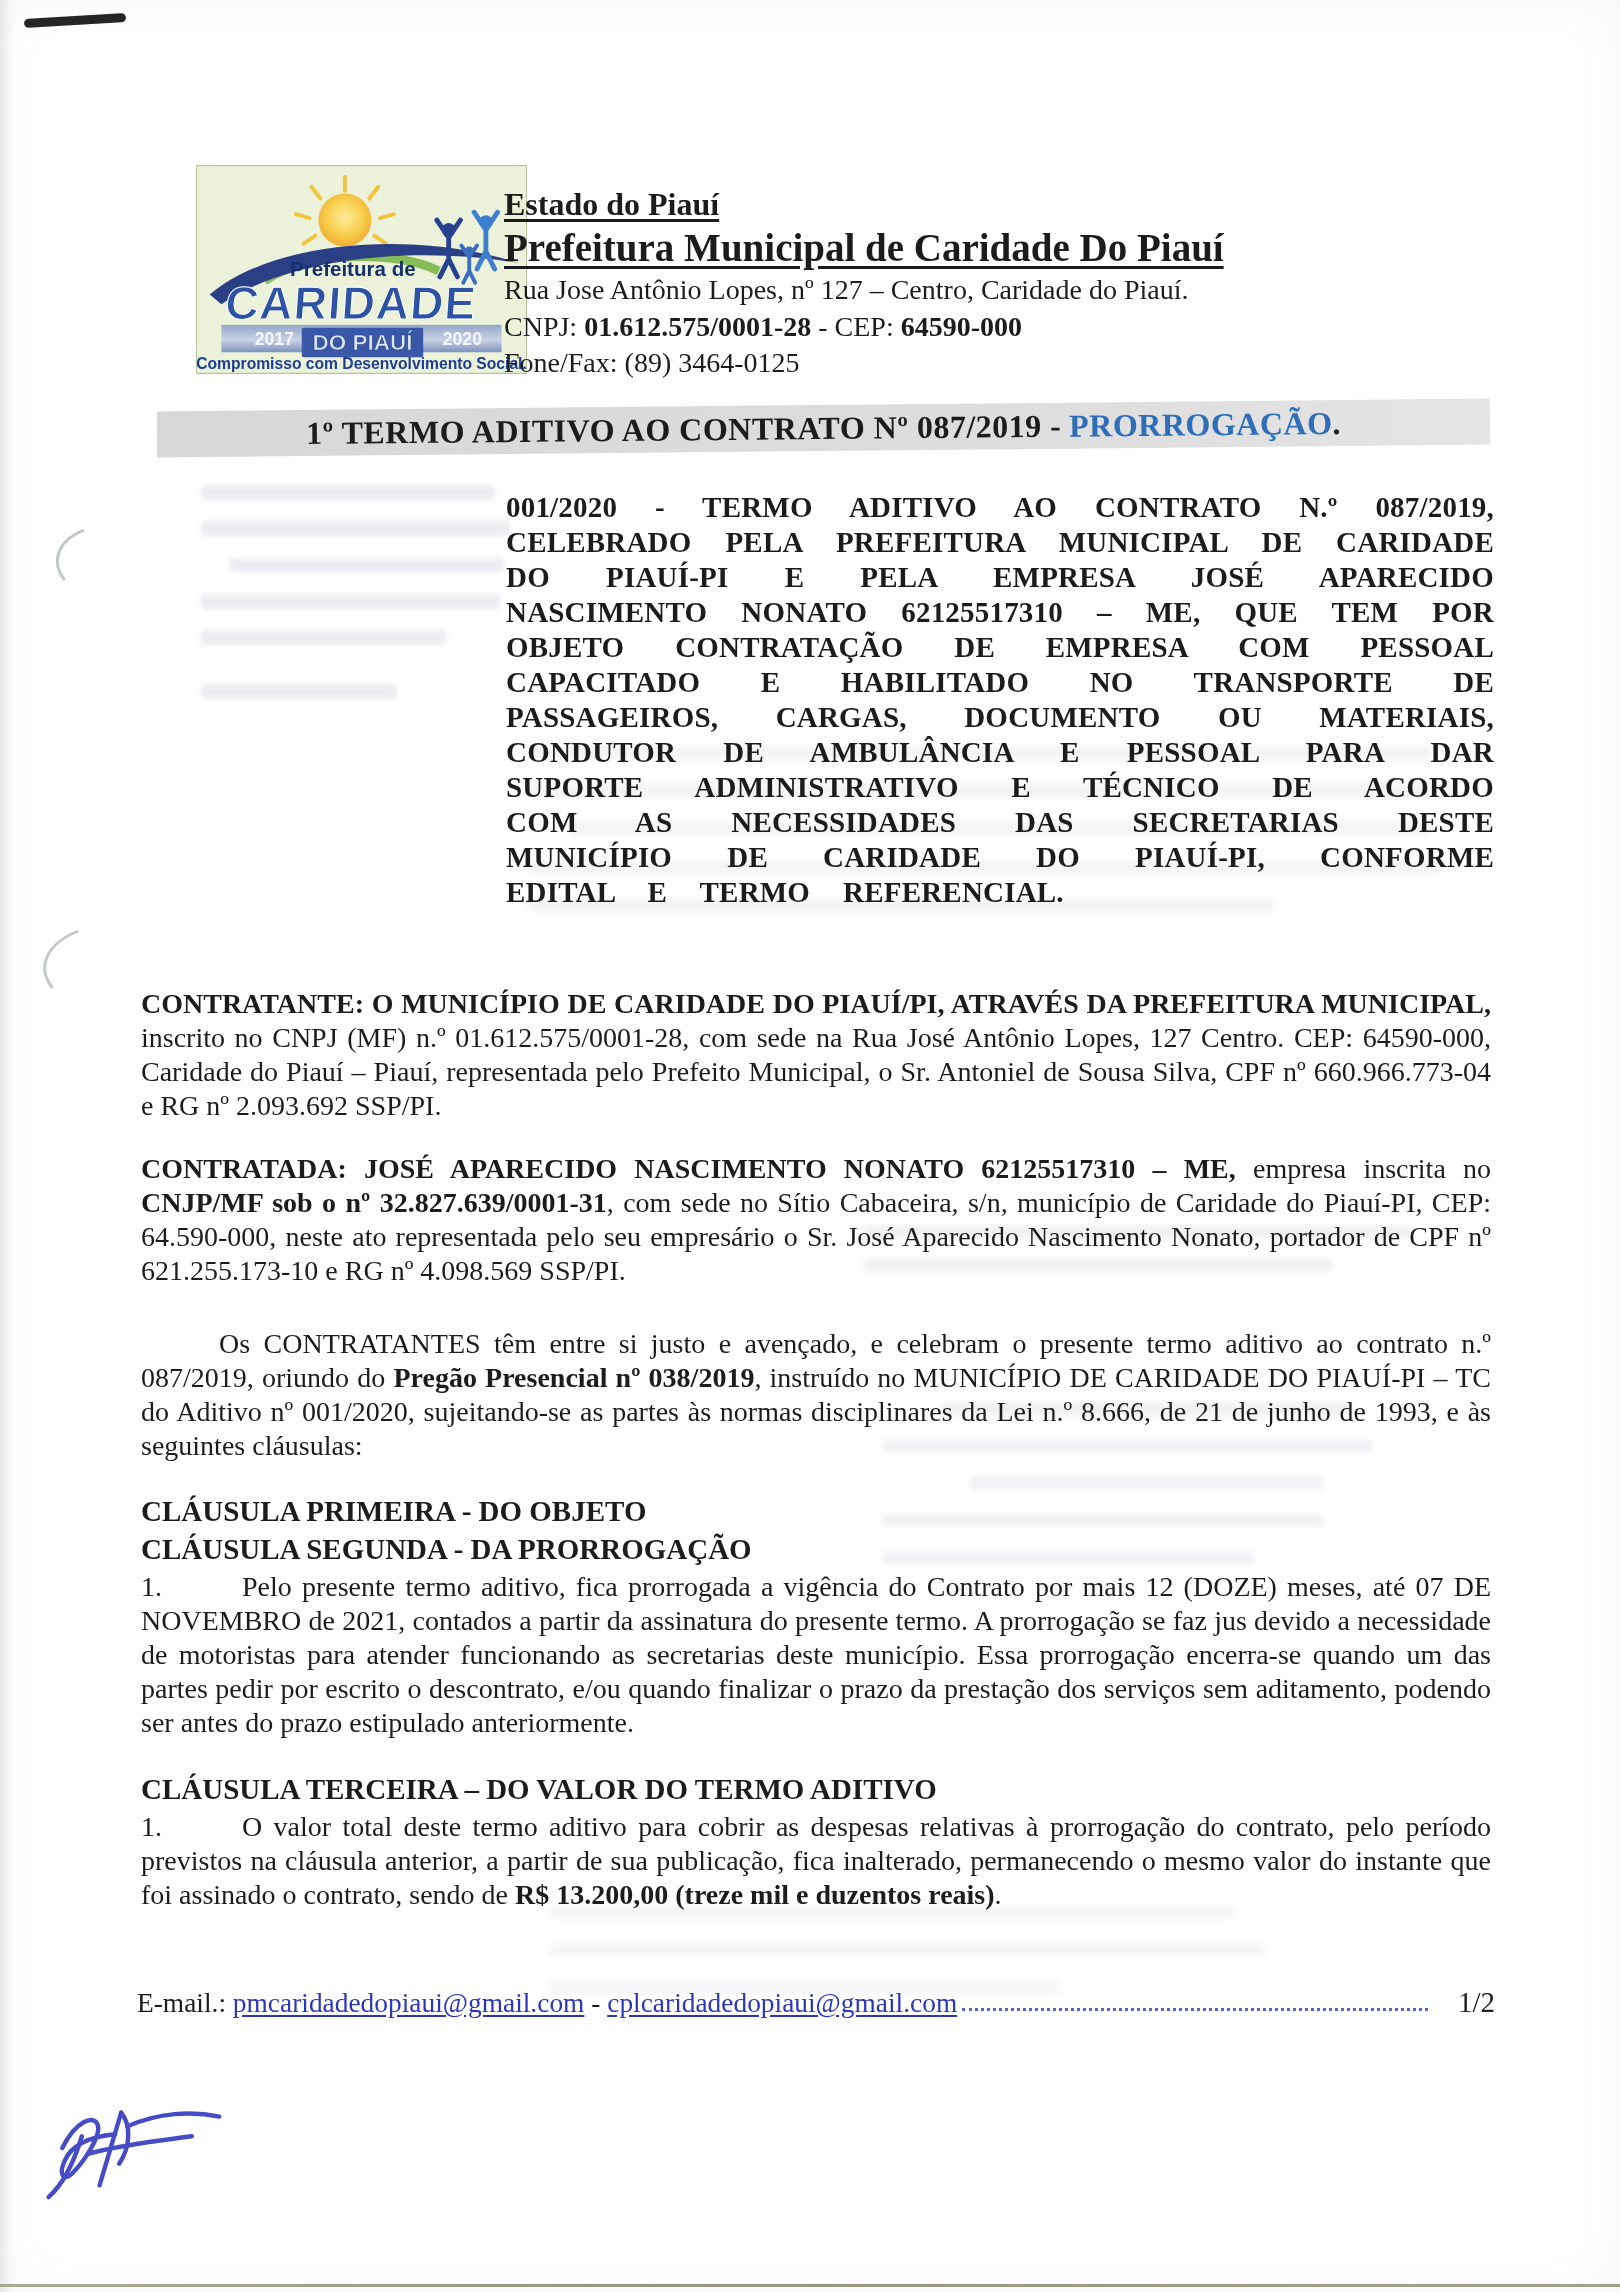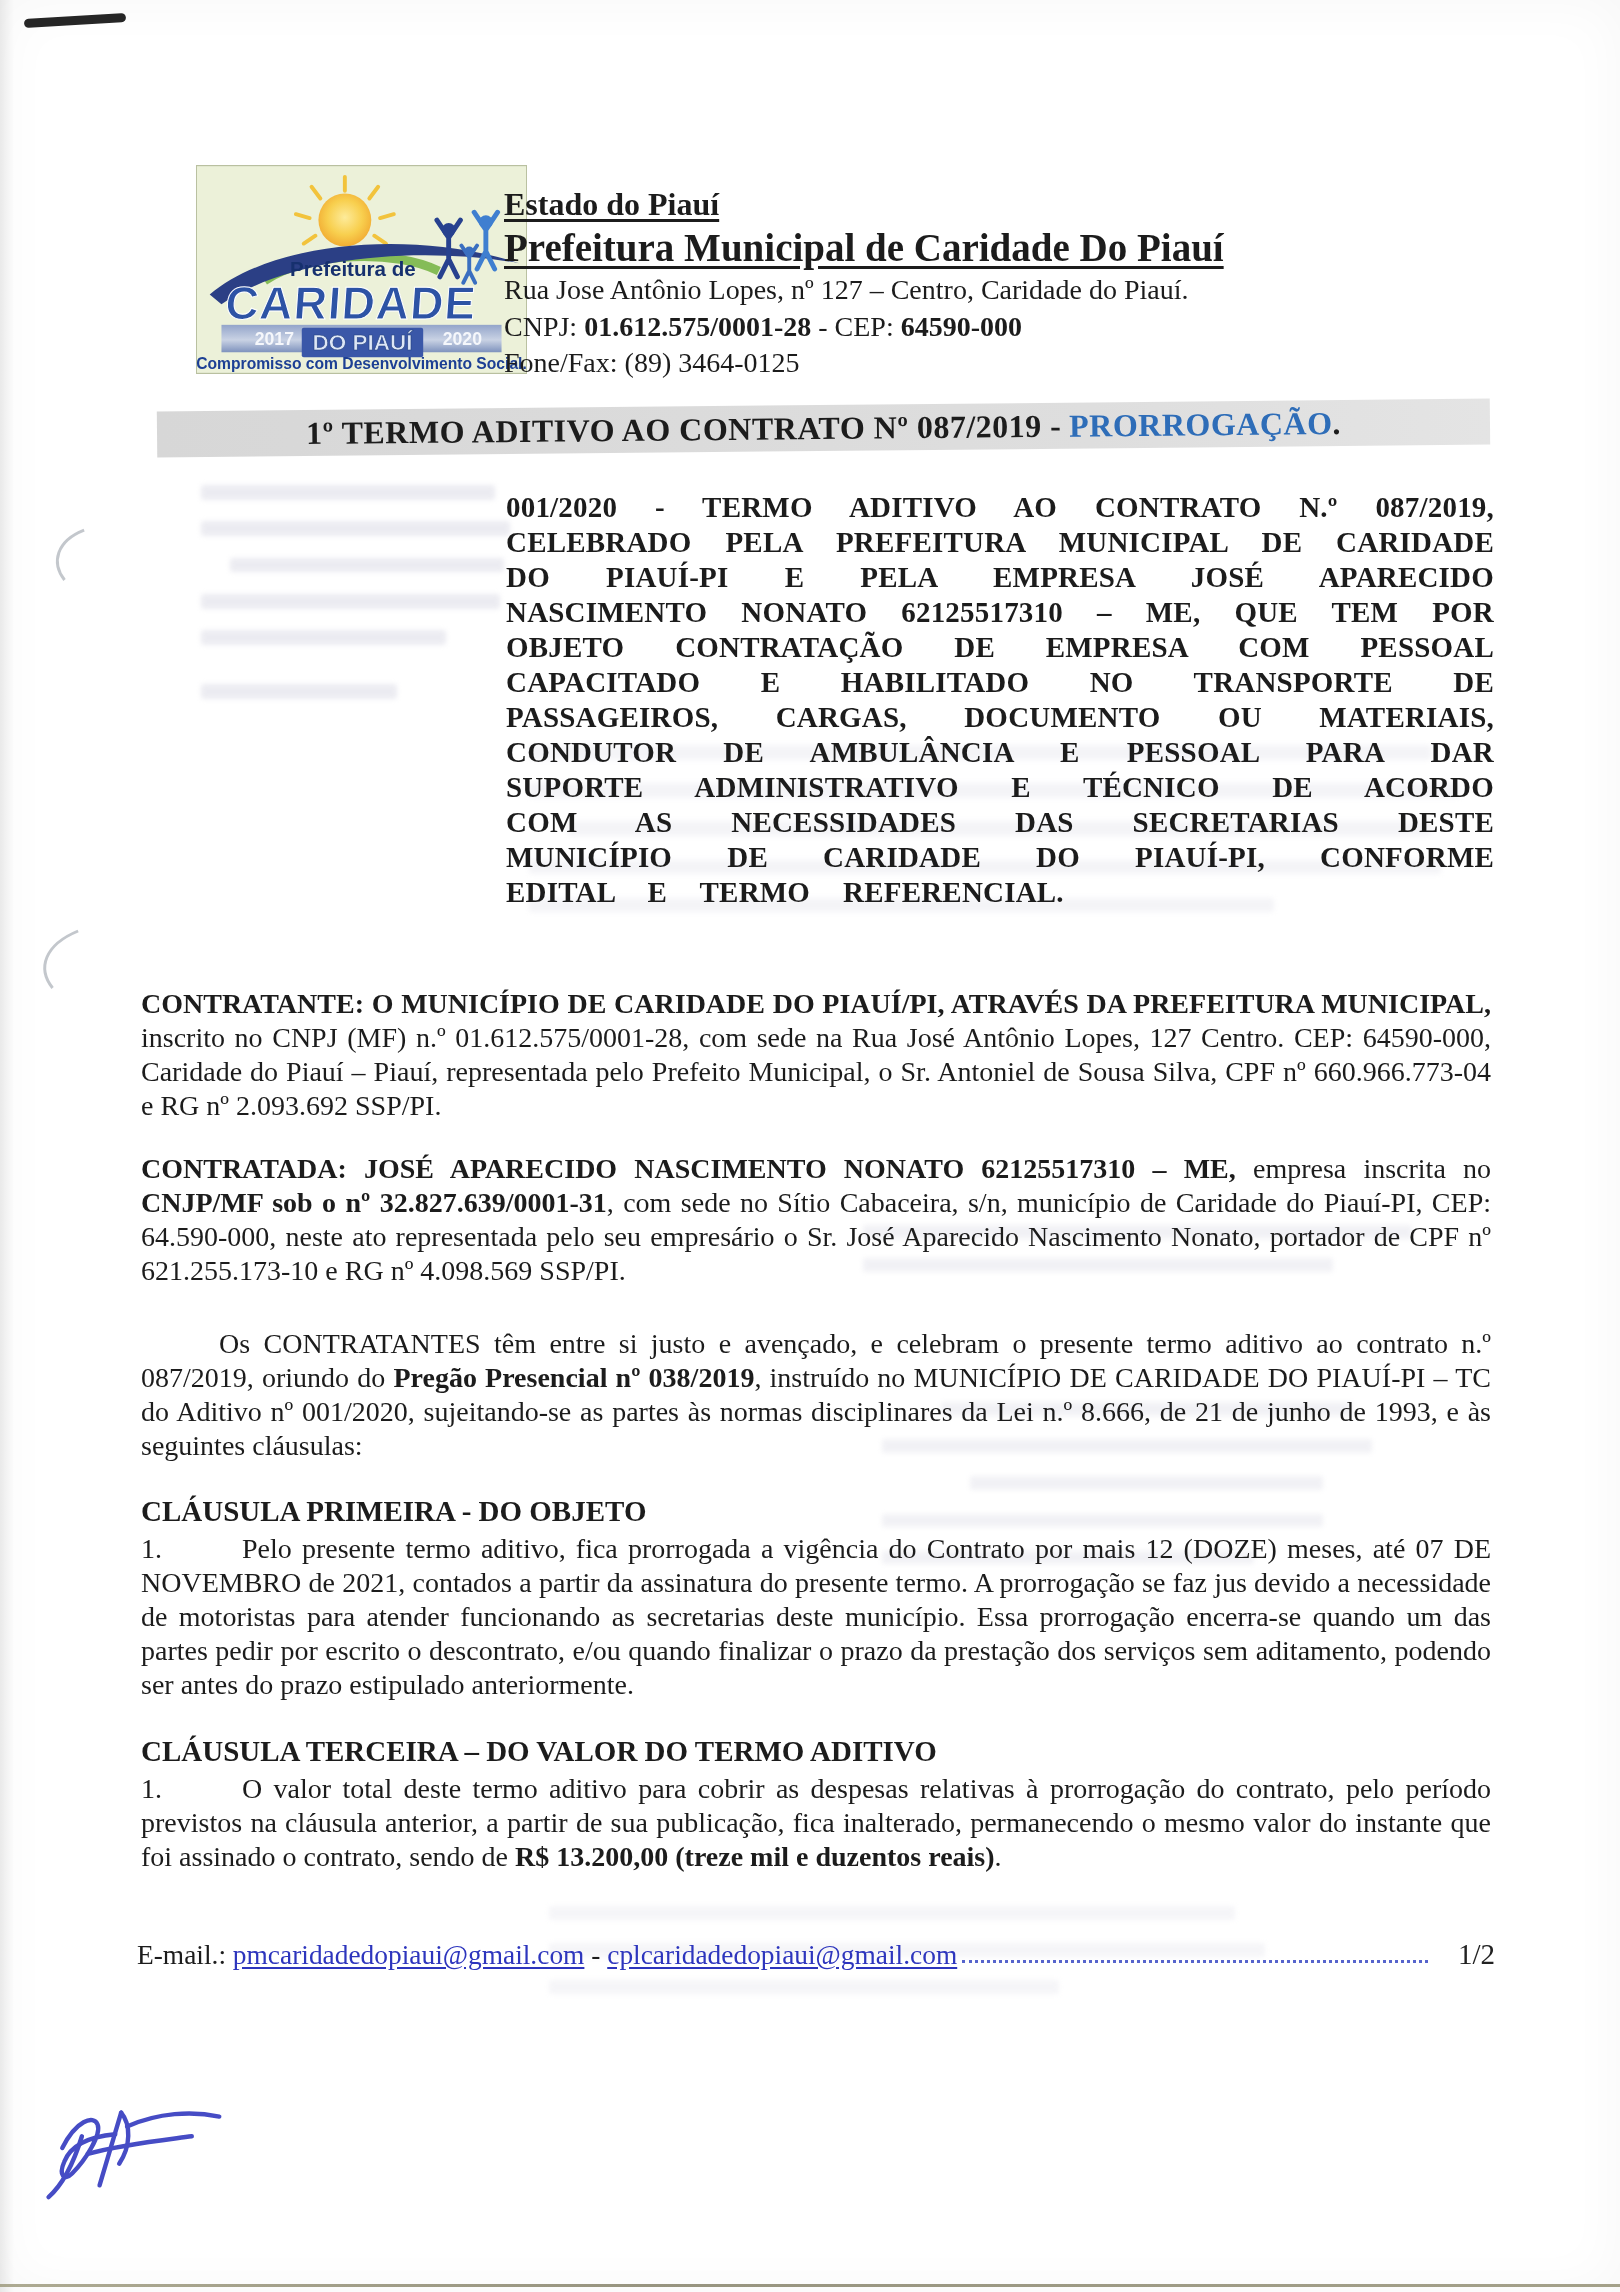--- a/index.html
+++ b/index.html
@@ -47,21 +47,21 @@
     font-size:28px;line-height:34px;text-align:justify;}
   .flow p{margin:4px;}
   .p-contratante{margin-bottom:29px !important;}
   .p-contratada{margin-bottom:39px !important;}
   .p-agreement{margin-bottom:31px !important;text-indent:78px;}
   .clause-head{font-weight:bold;font-size:29px;}
   .clause-body{margin-bottom:32px !important;}
   .num{display:inline-block;width:101px;}
 
   
-  .footer{position:absolute;left:137px;top:1938px;width:1358px;z-index:2;
+  .footer{position:absolute;left:137px;top:1986px;width:1358px;z-index:2;
     display:flex;align-items:flex-end;font-size:27.4px;}
   .footer a{color:#2d35bd;text-decoration:underline;text-underline-offset:2.9px;}
   .leader{flex:1;border-bottom:3.9px dotted #2d3ec0;margin:0 2.9px 7.8px 4.9px;opacity:.8;}
   .pagenum{font-size:29px;color:#222;margin-left:27px;}
 
   .sig{position:absolute;left:24.5px;top:2091px;}
 </style>
 </head>
 <body>
 
@@ -170,20 +170,21 @@
 
   <div class="recital">001/2020 - TERMO ADITIVO AO CONTRATO N.º 087/2019, CELEBRADO PELA PREFEITURA MUNICIPAL DE CARIDADE DO PIAUÍ-PI E PELA EMPRESA JOSÉ APARECIDO NASCIMENTO NONATO 62125517310 – ME, QUE TEM POR OBJETO CONTRATAÇÃO DE EMPRESA COM PESSOAL CAPACITADO E HABILITADO NO TRANSPORTE DE PASSAGEIROS, CARGAS, DOCUMENTO OU MATERIAIS, CONDUTOR DE AMBULÂNCIA E PESSOAL PARA DAR SUPORTE ADMINISTRATIVO E TÉCNICO DE ACORDO COM AS NECESSIDADES DAS SECRETARIAS DESTE MUNICÍPIO DE CARIDADE DO PIAUÍ-PI, CONFORME EDITAL E TERMO REFERENCIAL.</div>
 
   <div class="flow">
     <p class="p-contratante"><b>CONTRATANTE: O MUNICÍPIO DE CARIDADE DO PIAUÍ/PI, ATRAVÉS DA PREFEITURA MUNICIPAL,</b><span> inscrito no CNPJ (MF) n.º 01.612.575/0001-28, com sede na Rua José Antônio Lopes, 127 Centro. CEP: 64590-000, Caridade do Piauí – Piauí, representada pelo Prefeito Municipal, o Sr. Antoniel de Sousa Silva, CPF nº 660.966.773-04 e RG nº 2.093.692 SSP/PI.</span></p>
     <p class="p-contratada"><b>CONTRATADA: JOSÉ APARECIDO NASCIMENTO NONATO 62125517310 – ME,</b><span> empresa inscrita no </span><b>CNJP/MF sob o nº 32.827.639/0001-31</b><span>, com sede no Sítio Cabaceira, s/n, município de Caridade do Piauí-PI, CEP: 64.590-000, neste ato representada pelo seu empresário o Sr. José Aparecido Nascimento Nonato, portador de CPF nº 621.255.173-10 e RG nº 4.098.569 SSP/PI.</span></p>
     <p class="p-agreement"><span>Os CONTRATANTES têm entre si justo e avençado, e celebram o presente termo aditivo ao contrato n.º 087/2019, oriundo do </span><b>Pregão Presencial nº 038/2019</b><span>, instruído no MUNICÍPIO DE CARIDADE DO PIAUÍ-PI – TC do Aditivo nº 001/2020, sujeitando-se as partes às normas disciplinares da Lei n.º 8.666, de 21 de junho de 1993, e às seguintes cláusulas:</span></p>
 
     <p class="clause-head">CLÁUSULA PRIMEIRA - DO OBJETO</p>
 
+    <p class="clause-head">CLÁUSULA SEGUNDA - DA PRORROGAÇÃO</p>
     <p class="clause-body"><span class="num">1.</span><span>Pelo presente termo aditivo, fica prorrogada a vigência do Contrato por mais 12 (DOZE) meses, até 07 DE NOVEMBRO de 2021, contados a partir da assinatura do presente termo. A prorrogação se faz jus devido a necessidade de motoristas para atender funcionando as secretarias deste município. Essa prorrogação encerra-se quando um das partes pedir por escrito o descontrato, e/ou quando finalizar o prazo da prestação dos serviços sem aditamento, podendo ser antes do prazo estipulado anteriormente.</span></p>
 
     <p class="clause-head">CLÁUSULA TERCEIRA – DO VALOR DO TERMO ADITIVO</p>
     <p class="clause-body"><span class="num">1.</span><span>O valor total deste termo aditivo para cobrir as despesas relativas à prorrogação do contrato, pelo período previstos na cláusula anterior, a partir de sua publicação, fica inalterado, permanecendo o mesmo valor do instante que foi assinado o contrato, sendo de </span><b>R$ 13.200,00 (treze mil e duzentos reais)</b><span>.</span></p>
   </div>
 
   <div class="footer">
     <span>E-mail.:</span>&nbsp;
     <a href="#">pmcaridadedopiaui@gmail.com</a>&nbsp;
     <span>-</span>&nbsp;

